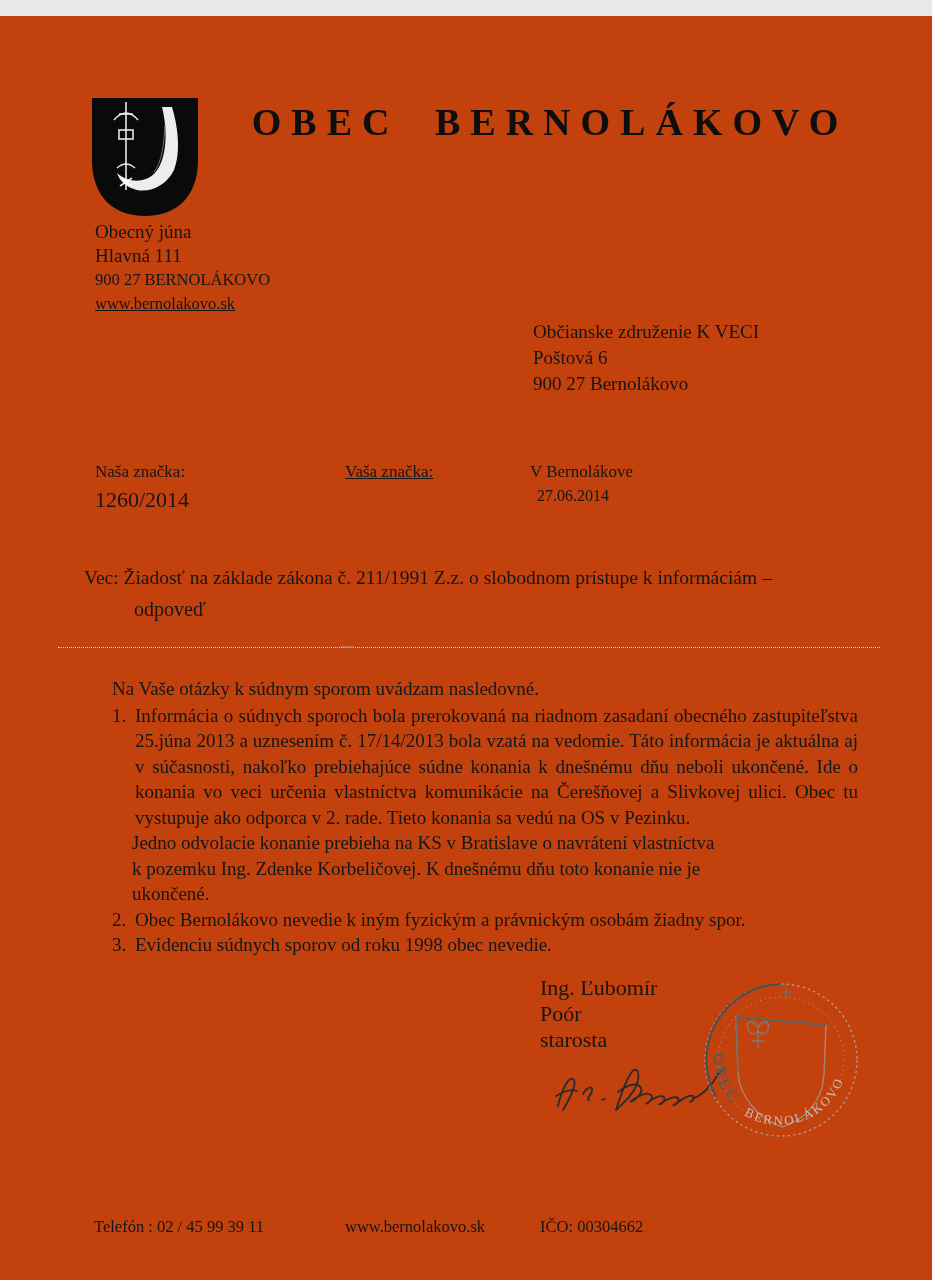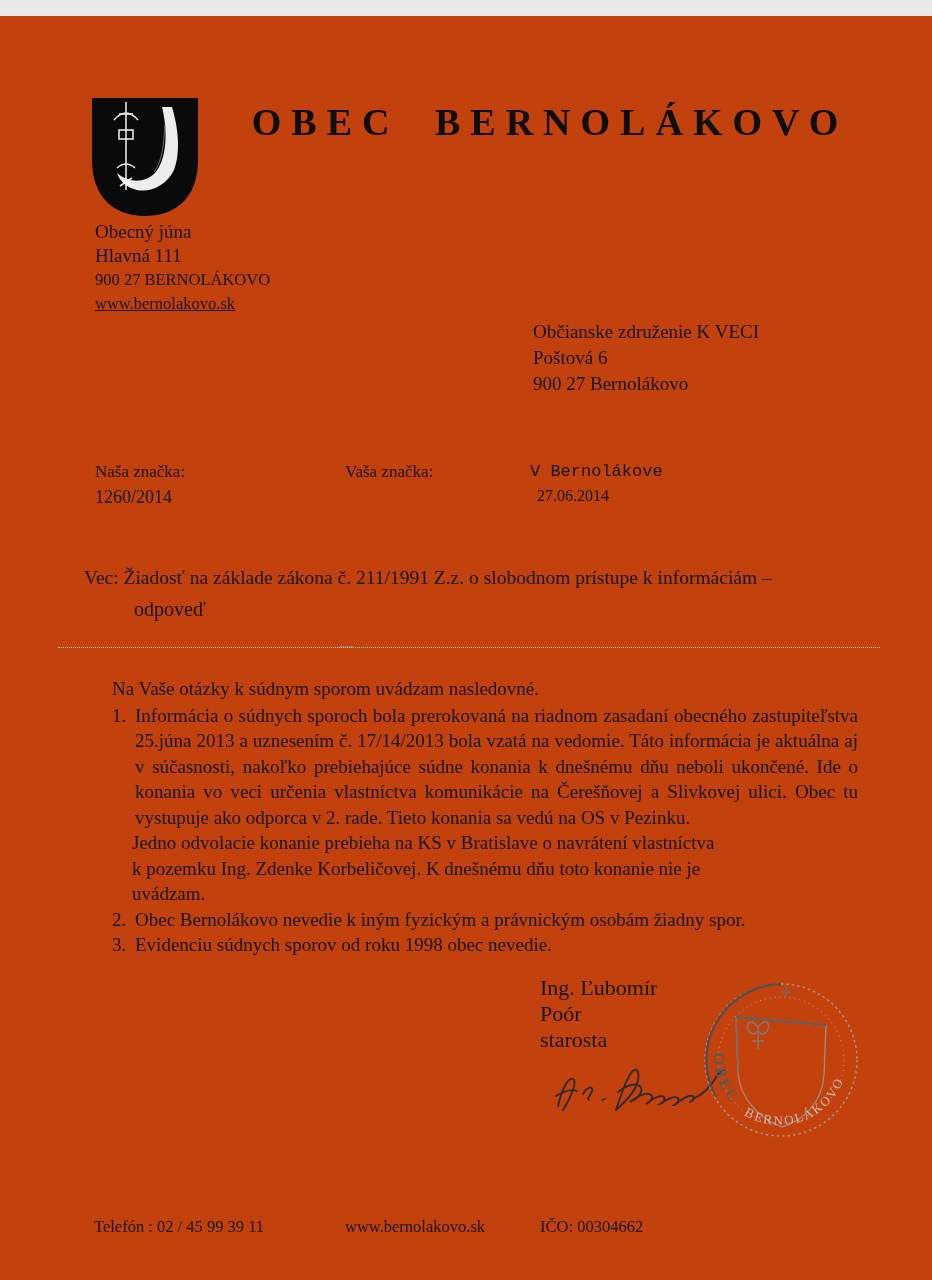--- a/index.html
+++ b/index.html
@@ -23,23 +23,23 @@
   #sender{left:95px;top:204px;font-size:19px;line-height:24px;}
   #sender .small{font-size:16.5px;}
   #sender .link{text-decoration:underline;}
 
   
   #recipient{left:533px;top:303px;font-size:19px;line-height:26px;}
 
   
   .ref-label{font-size:17px;}
   #ref-our-label{left:95px;top:446px;}
-  #ref-our-value{left:95px;top:471px;font-size:18px;}
-  #ref-your-label{left:345px;top:446px;}
-  #ref-place{left:530px;top:446px;font-size:17px;font-family:Liberation Mono, monospace;}
+  #ref-our-value{left:95px;top:471px;font-size:22px;}
+  #ref-your-label{left:345px;top:446px;text-decoration:underline;}
+  #ref-place{left:530px;top:446px;font-size:17px;}
   #ref-date{left:537px;top:471px;font-size:16px;}
 
   
   #subject-line1{left:84px;top:551px;font-size:19.5px;}
   #subject-line2{left:134px;top:582px;font-size:20px;}
 
   
   #divider{left:58px;top:631px;width:822px;height:0;
     border-top:1px dotted #d4d4d4;}
   #divider-dash{left:340px;top:630px;width:14px;height:2px;background:#9a9a9a;opacity:.55;}
@@ -116,21 +116,21 @@
 
   <div id="body" class="abs">
     <div class="intro">Na Vaše otázky k súdnym sporom uvádzam nasledovné.</div>
 
     <div class="list-row">
       <span class="num">1.</span>
       <div class="itext">
         <div class="just">Informácia o súdnych sporoch bola prerokovaná na riadnom zasadaní obecného zastupiteľstva 25.júna 2013 a uznesením č. 17/14/2013 bola vzatá na vedomie. Táto informácia je aktuálna aj v súčasnosti, nakoľko prebiehajúce súdne konania k dnešnému dňu neboli ukončené. Ide o konania vo veci určenia vlastníctva komunikácie na Čerešňovej a Slivkovej ulici. Obec tu vystupuje ako odporca v 2. rade. Tieto konania sa vedú na OS v Pezinku.</div>
         <div class="subpara">Jedno odvolacie konanie prebieha na KS v Bratislave o navrátení vlastníctva</div>
         <div class="subpara">k pozemku Ing. Zdenke Korbeličovej. K dnešnému dňu toto konanie nie je</div>
-        <div class="subpara">uvádzam.</div>
+        <div class="subpara">ukončené.</div>
       </div>
     </div>
 
     <div class="list-row">
       <span class="num">2.</span>
       <div class="itext">Obec Bernolákovo nevedie k iným fyzickým a právnickým osobám žiadny spor.</div>
     </div>
 
     <div class="list-row">
       <span class="num">3.</span>

